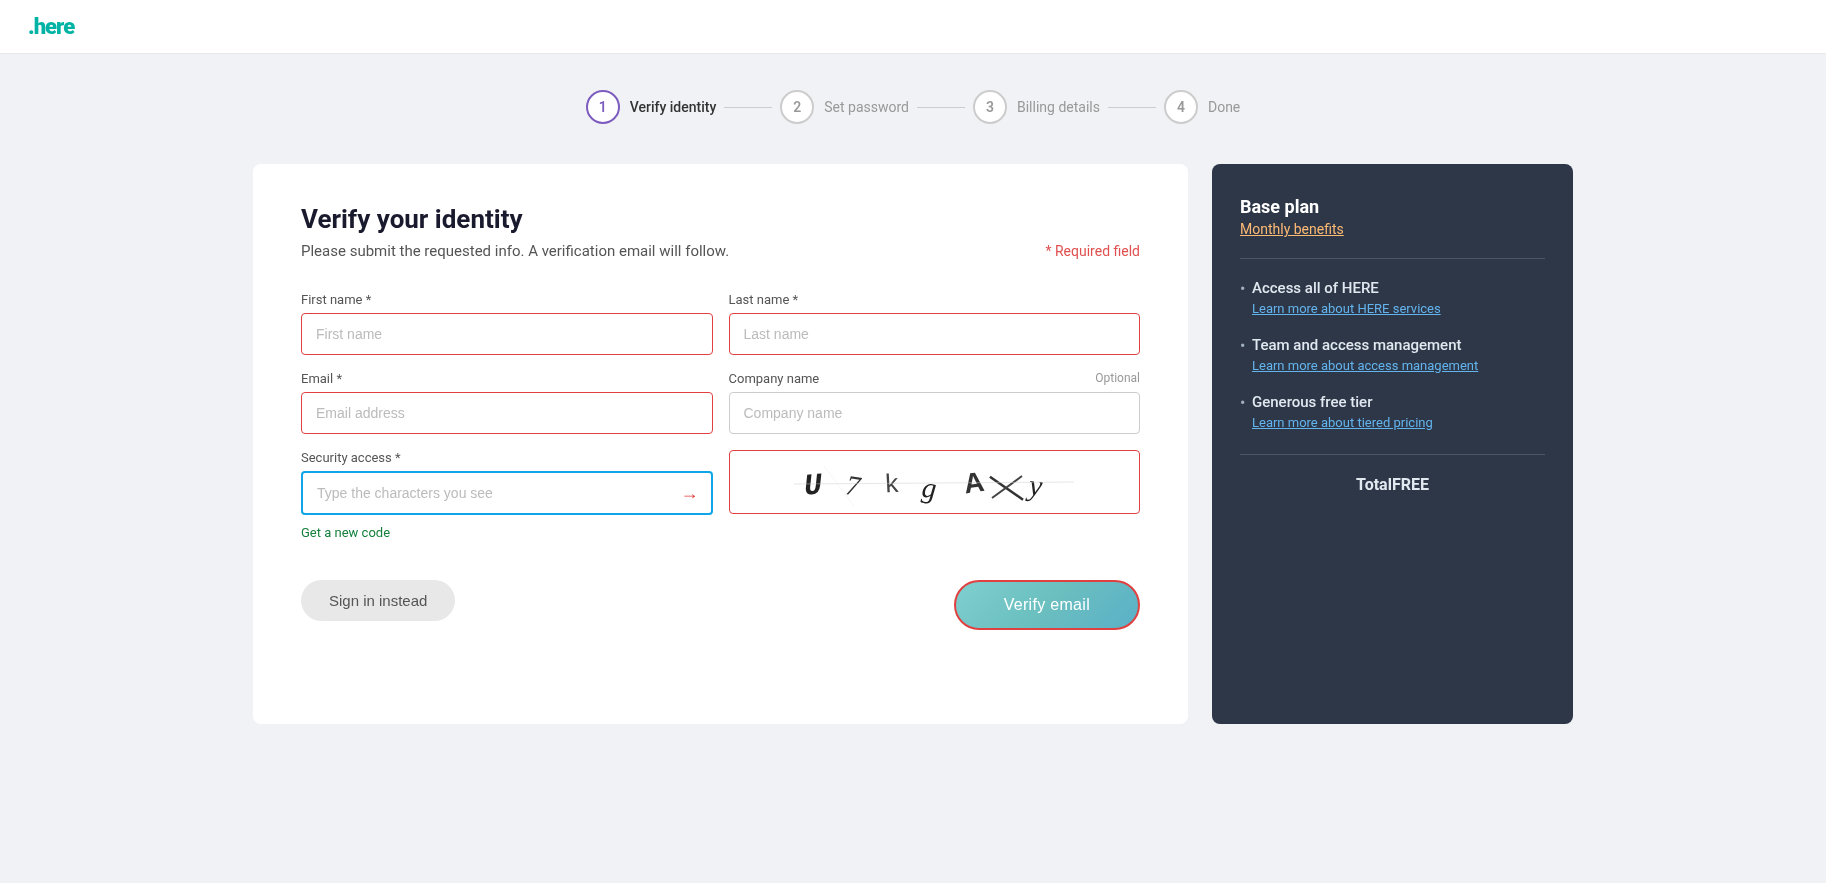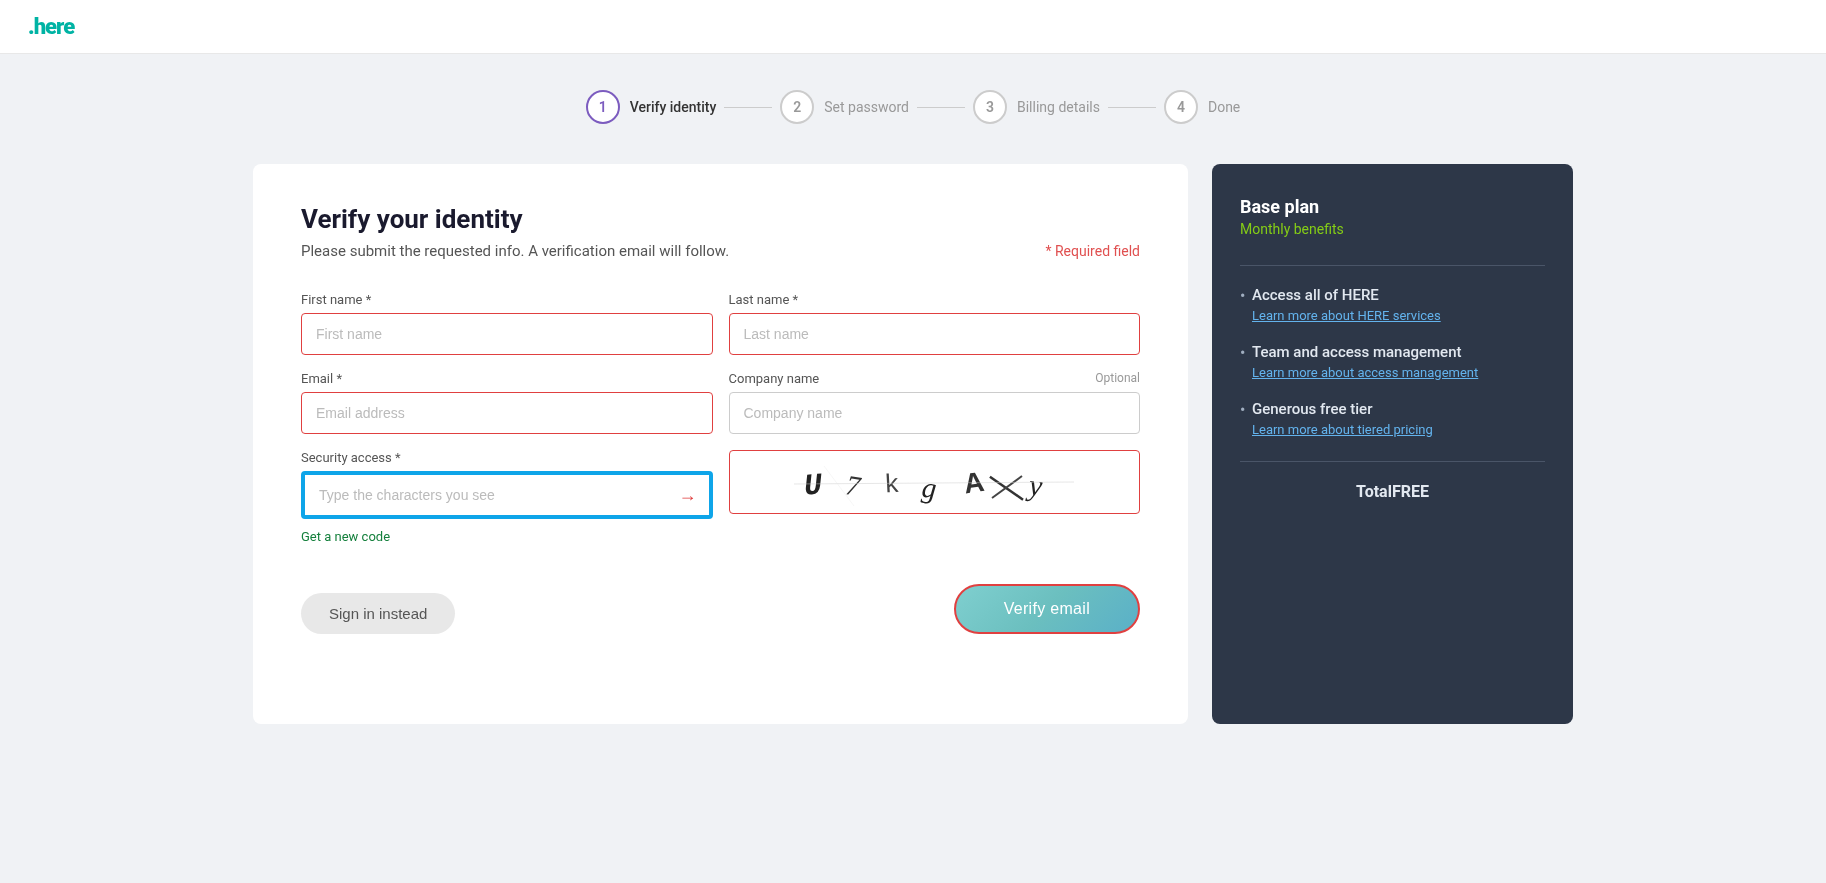--- a/index.html
+++ b/index.html
@@ -188,21 +188,21 @@
       display: flex;
       flex-direction: column;
       gap: 6px;
     }
 
     .security-input-row {
       display: flex;
       align-items: center;
       gap: 7px;
       position: relative;
-      border: 4px solid #0ea5e9;
+      border: 2px solid #0ea5e9;
       border-radius: 4px;
       background: #fff;
     }
 
     .security-input {
       border: none;
       outline: none;
       padding: 12px 14px;
       font-size: 14px;
       color: #999;
@@ -227,21 +227,21 @@
       text-decoration: none;
       cursor: pointer;
       display: inline-block;
       margin-top: 4px;
     }
 
     
     .form-actions {
       display: flex;
       justify-content: space-between;
-      align-items: flex-end;
+      align-items: flex-start;
       margin-top: 40px;
     }
 
     .btn-sign-in {
       background: #e8e8e8;
       border: none;
       border-radius: 24px;
       padding: 12px 28px;
       font-size: 15px;
       color: #555;
@@ -273,22 +273,23 @@
     }
 
     .sidebar-plan-title {
       font-size: 18px;
       font-weight: 700;
       margin-bottom: 4px;
     }
 
     .sidebar-plan-subtitle {
       font-size: 14px;
-      color: #84cc16;
-      margin-bottom: 28px;
+      color: #fdba74;
+      margin-bottom: 21px;
+      text-decoration: underline;
     }
 
     .sidebar-divider {
       border: none;
       border-top: 1px solid #4a5568;
       margin: 20px 0;
     }
 
     .sidebar-benefits {
       list-style: none;

